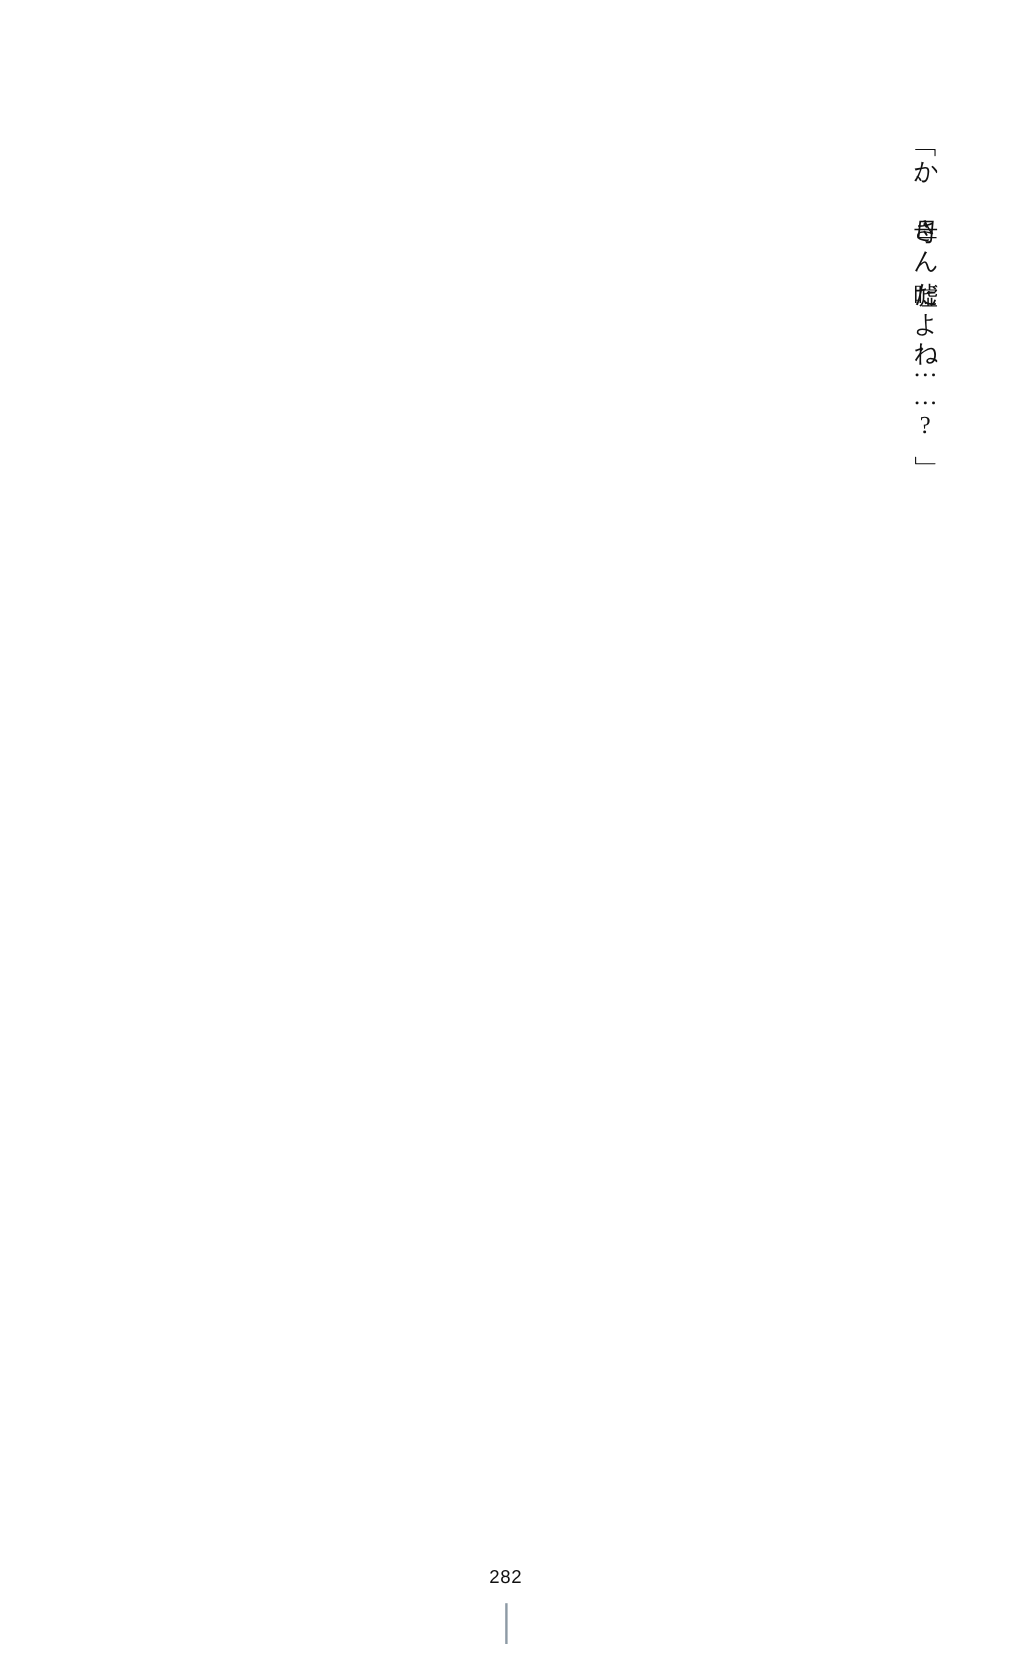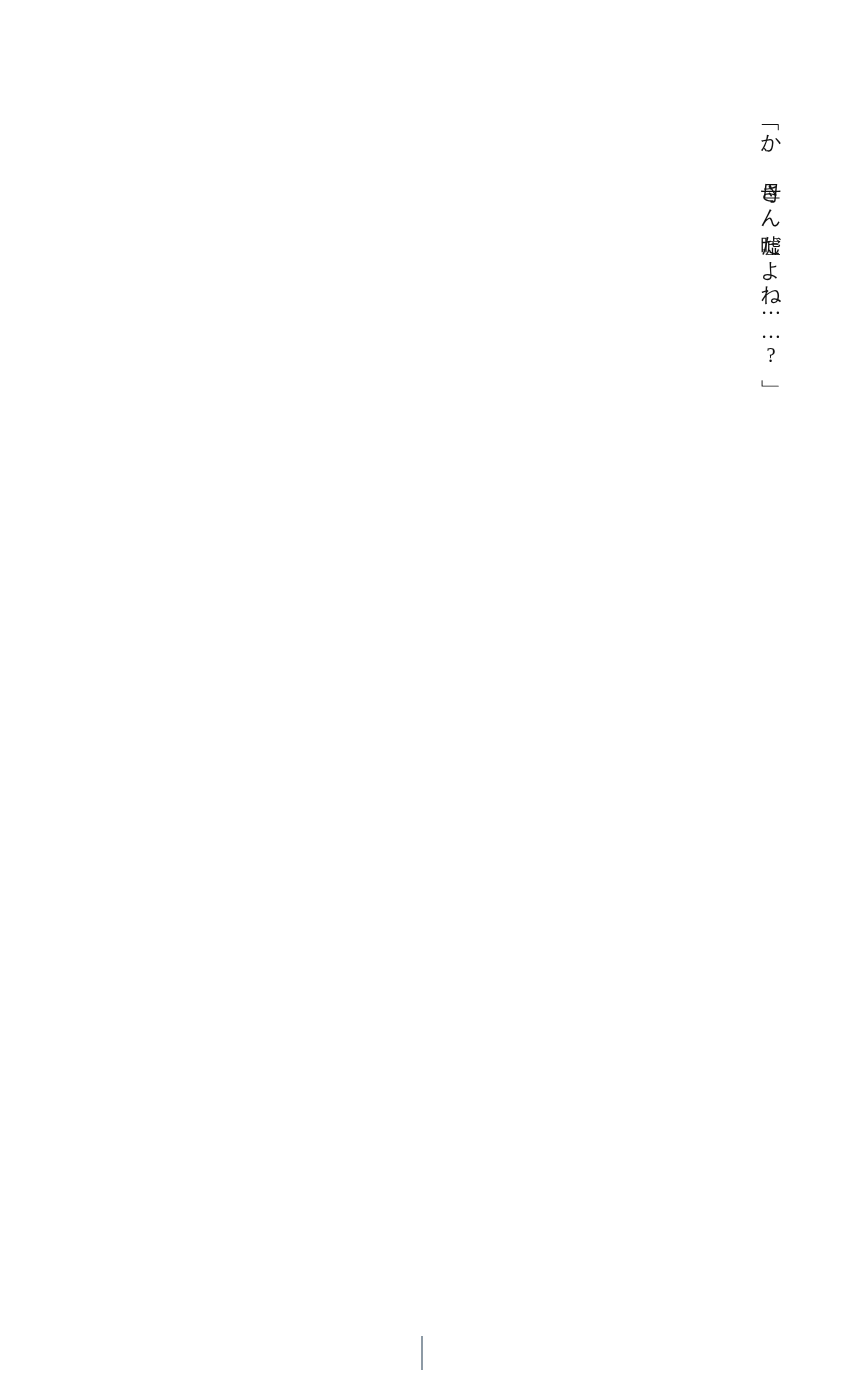--- a/index.html
+++ b/index.html
@@ -75,14 +75,15 @@
 </head>
 <body>
 
 <div class="page">
 
   <div class="text-block">
     <div class="line">「か、母さん嘘だよね……?」</div>
 
   </div>
 
+  <div class="page-number">282</div>
   <div class="spine-mark"></div>
 </div>
 
 </body></html>

